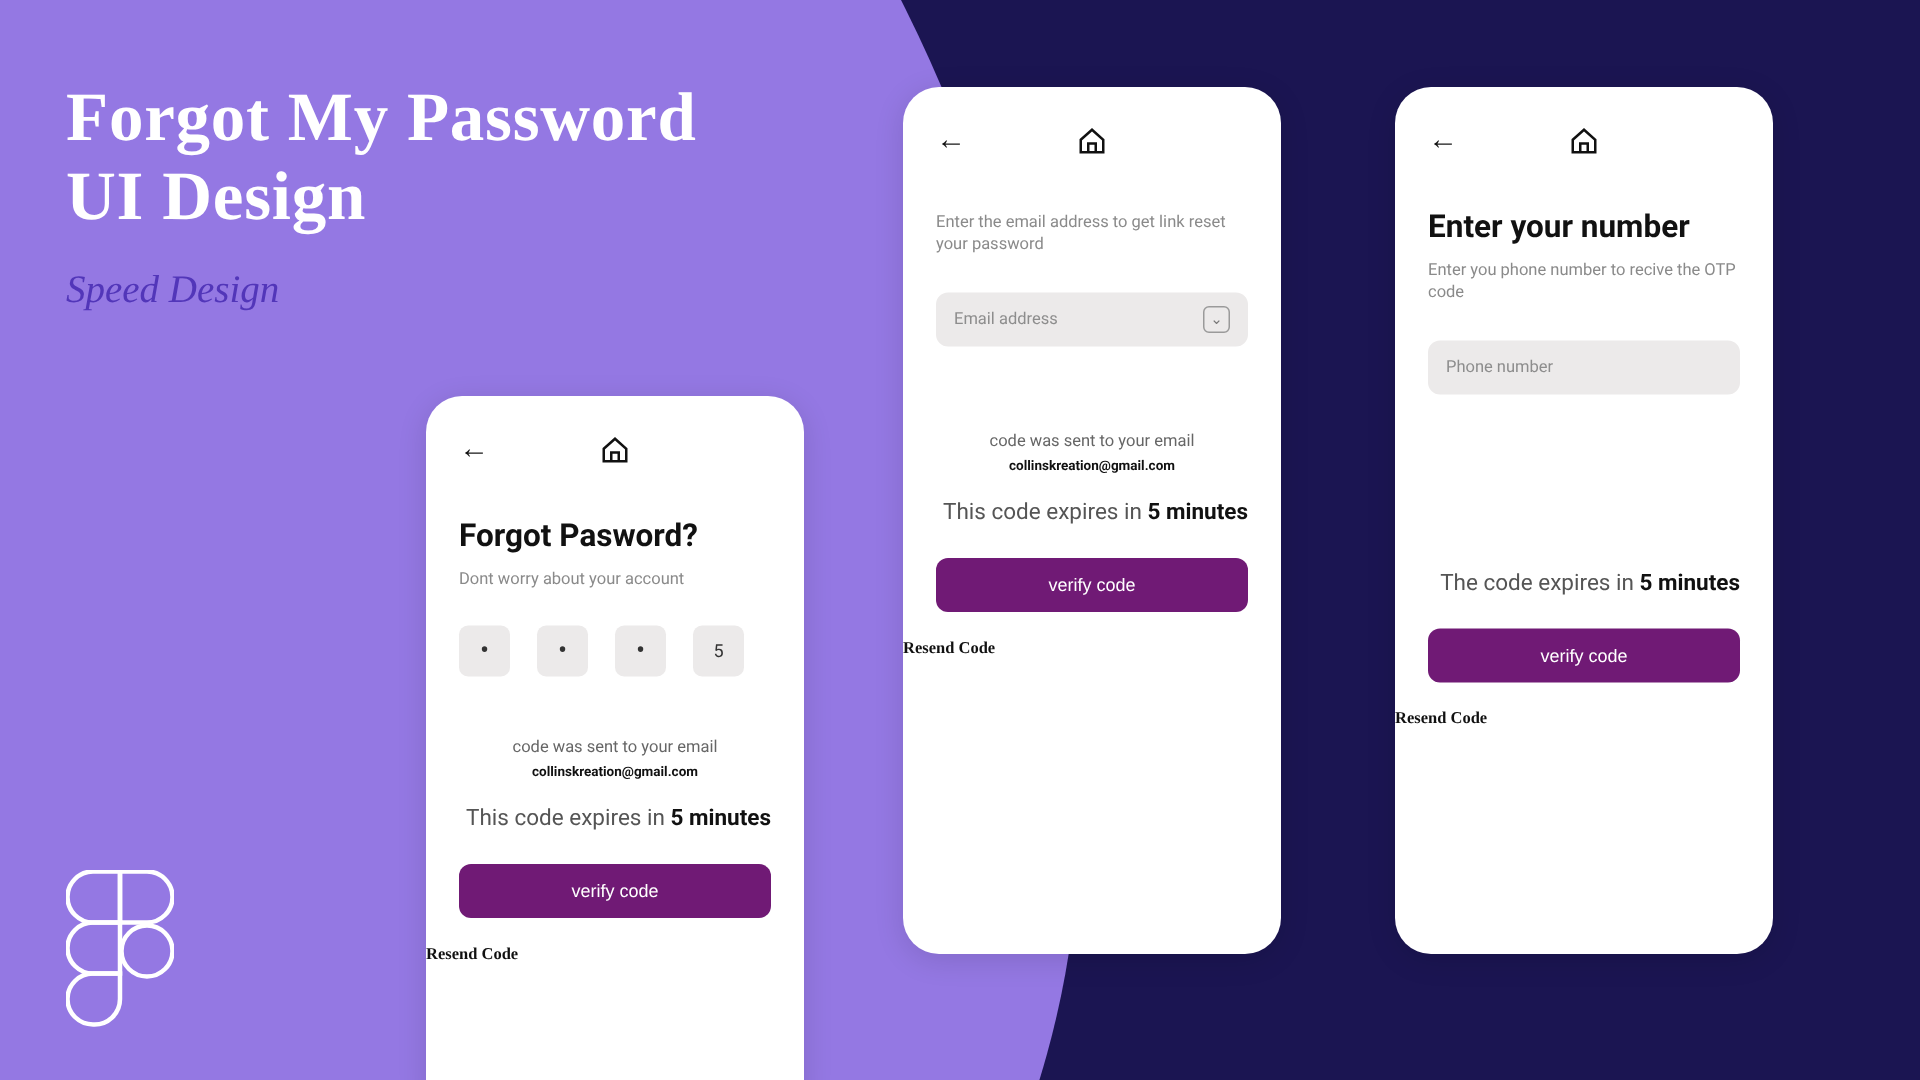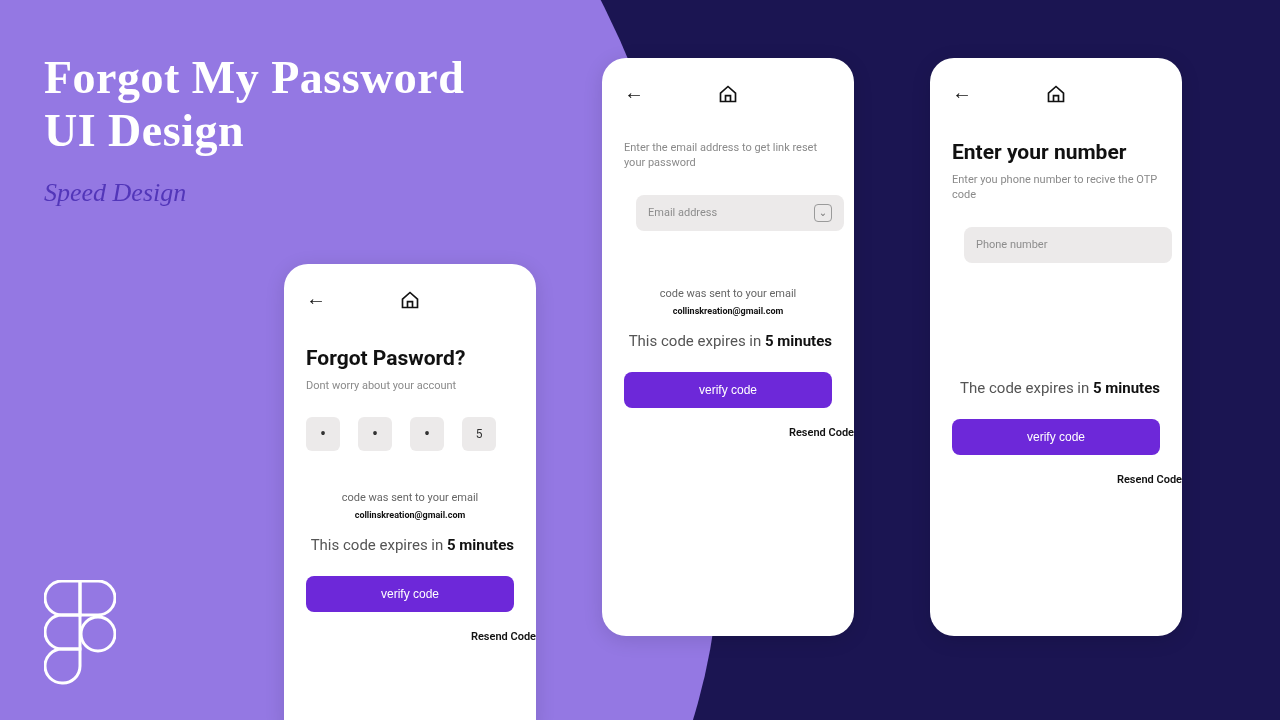--- a/index.html
+++ b/index.html
@@ -66,21 +66,21 @@
     margin-bottom:8px;
   }
   .phone .desc{
     font-size:11px;color:#8a8a8a;line-height:1.4;
     margin-bottom:24px;
   }
   .input-box{
     width:100%;background:#eceaea;border:none;
     border-radius:8px;height:36px;
     padding:0 12px;font-size:11px;color:#555;
-    display:flex;align-items:center;justify-content:space-between;margin-left:12px;
+    display:flex;align-items:center;justify-content:space-between;
   }
   .input-box .ph{color:#8d8d8d;}
   .input-box .chev{
     width:18px;height:18px;border:1px solid #9a9a9a;border-radius:4px;
     display:flex;align-items:center;justify-content:center;font-size:10px;color:#777;
   }
   
   .otp-row{
     display:flex;gap:18px;margin-bottom:40px;
   }
@@ -95,27 +95,27 @@
   }
   .info .email{
     display:block;margin-top:6px;font-size:9px;font-weight:700;color:#111;
   }
   .expiry{
     text-align:right;font-size:15px;color:#555;margin-top:16px;margin-bottom:22px;
   }
   .expiry b{font-weight:700;color:#111;}
   .btn{
     display:block;width:calc(100% - 44px);margin:0 22px;
-    background:#6d28d9;color:#fff;text-align:center;
+    background:#701a75;color:#fff;text-align:center;
     border:none;border-radius:8px;height:36px;font-size:12px;
     cursor:pointer;
   }
   .resend{
-    text-align:right;font-size:11px;color:#111;font-weight:600;
-    margin:18px 0 22px;cursor:pointer;
+    text-align:left;font-size:11px;color:#111;font-weight:600;
+    margin:18px 0 22px;cursor:pointer;font-family:Liberation Serif, serif;
   }
 
   
   #phone1{left:284px;top:264px;height:480px;}
   #phone2{left:602px;top:58px;height:578px;}
   #phone3{left:930px;top:58px;height:578px;}
 </style>
 </head>
 <body>
 

